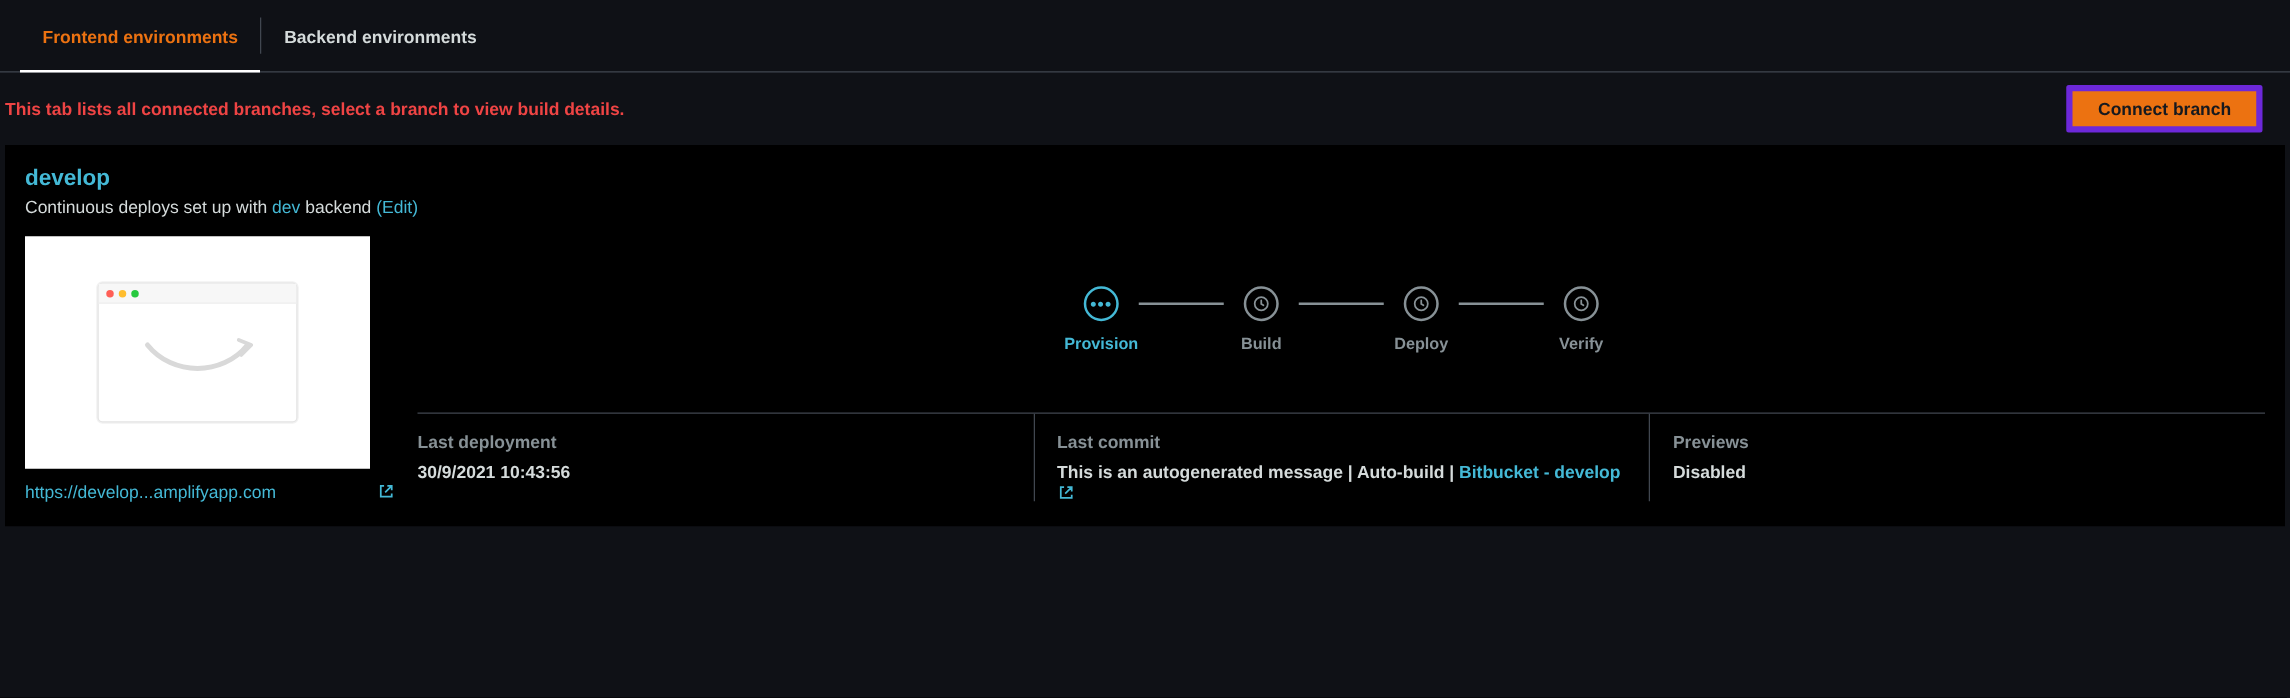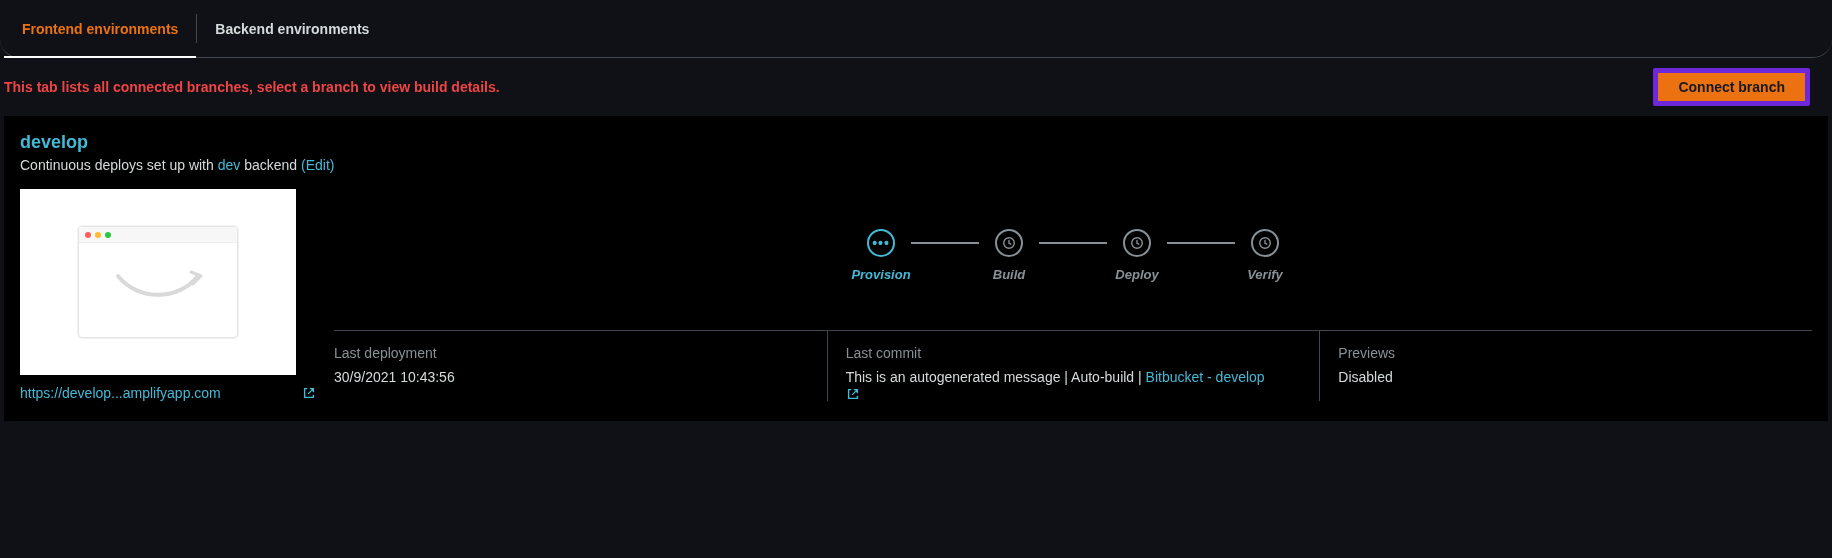--- a/index.html
+++ b/index.html
@@ -10,23 +10,22 @@
     font-size: 14px;
     width: 1832px;
     height: 558px;
     overflow: hidden;
   }
   
   .tabs {
     display: flex;
     align-items: stretch;
     border-bottom: 1px solid #414750;
-    padding: 0 4px;
+    padding: 0 16px;
     height: 58px;
-    border-radius: 19px;
   }
   .tab {
     display: flex;
     align-items: center;
     padding: 0 18px;
     font-weight: 700;
     color: #d5dbdb;
     cursor: pointer;
     position: relative;
   }
@@ -135,21 +134,21 @@
     display: flex;
     align-items: center;
     justify-content: center;
     gap: 0;
     min-height: 130px;
   }
   .stage {
     display: flex; flex-direction: column; align-items: center; gap: 10px;
     width: 60px;
   }
-  .stage-label { font-size: 13px; color: #879196; font-weight: 700; font-style: italic; }
+  .stage-label { font-size: 13px; color: #879196; font-weight: 700; }
   .stage.active .stage-label { color: #44b9d6; }
   .circle {
     width: 28px; height: 28px; border-radius: 50%;
     border: 2px solid #879196;
     display: flex; align-items: center; justify-content: center;
     color: #879196;
   }
   .stage.active .circle { border-color: #44b9d6; color: #44b9d6; }
   .connector {
     width: 68px; height: 2px; background: #879196;
@@ -159,20 +158,21 @@
   
   .info {
     display: grid;
     grid-template-columns: 1fr 1fr 1fr;
     border-top: 1px solid #414750;
     margin-top: 8px;
   }
   .info-cell {
     padding: 14px 18px 0 0;
     font-size: 14px;
+    font-weight: bold;
   }
   .info-cell + .info-cell { border-left: 1px solid #414750; padding-left: 18px; }
   .info-label { color: #879196; margin-bottom: 8px; }
   .info-value { color: #d5dbdb; }
   .info-value .link { color: #44b9d6; cursor: pointer; }
   .ext-icon { display: inline-flex; vertical-align: middle; }
 </style>
 </head>
 <body>
 

